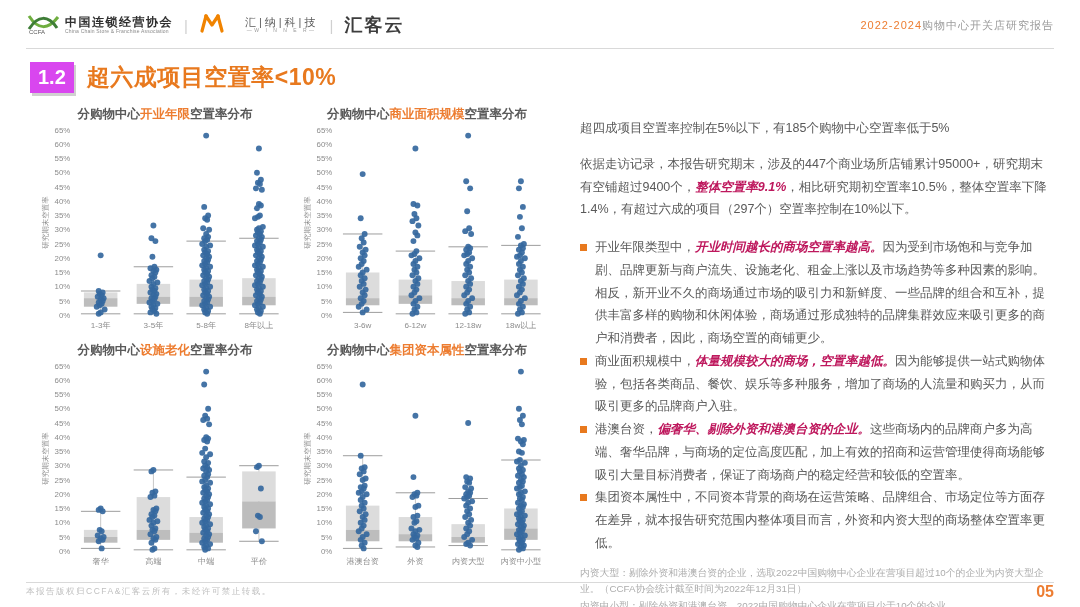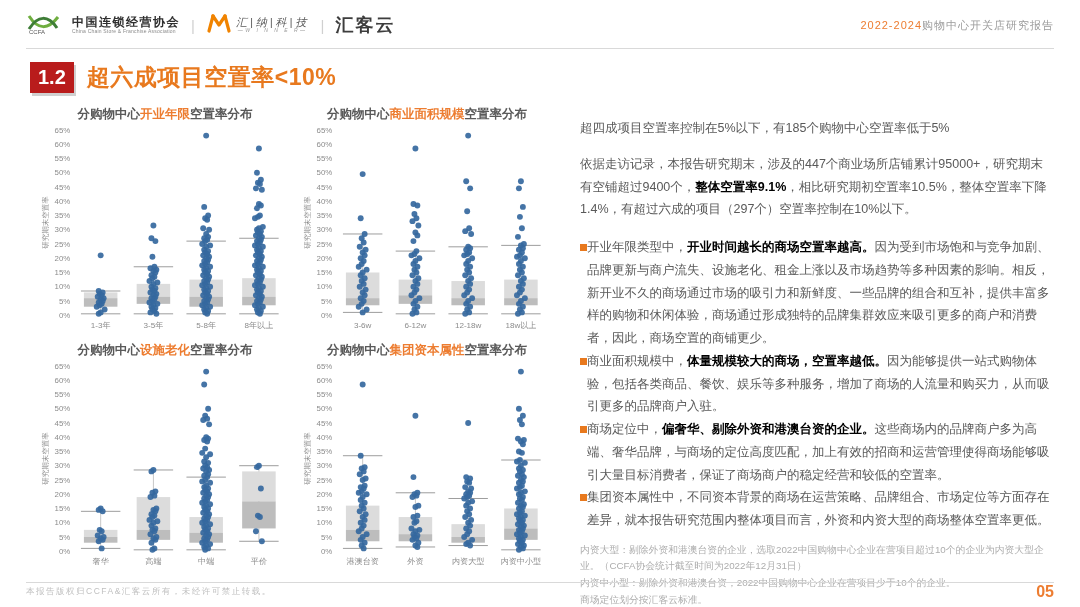--- a/index.html
+++ b/index.html
@@ -2,51 +2,51 @@
 <html><head>
 <meta charset="utf-8">
 <style>
   html,body{margin:0;padding:0;background:#fff;}
   body{width:1080px;height:607px;overflow:hidden;font-family:"Liberation Sans","DejaVu Sans",sans-serif;}
   .page{position:relative;width:1080px;height:607px;background:#fff;}
 
   
   .hdr{display:flex;justify-content:space-between;align-items:center;height:42px;padding:4px 26px 0;}
   .logos{display:flex;align-items:center;gap:9px;}
-  .ccfa{display:flex;align-items:center;gap:12px;}
+  .ccfa{display:flex;align-items:center;gap:5px;}
   .ccfa-text{display:flex;flex-direction:column;line-height:1.1;}
   .ccfa-name{font-size:12px;font-weight:bold;color:#2f2f2f;letter-spacing:1.5px;}
   .ccfa-sub{font-size:5px;color:#8a8a8a;letter-spacing:.2px;}
   .v-div{color:#d0d0d0;font-size:15px;font-weight:200;padding:0 2px;}
-  .winner{display:flex;align-items:center;gap:4px;font-style:italic;}
+  .winner{display:flex;align-items:center;gap:20px;}
   .winner-text{display:flex;flex-direction:column;line-height:1.15;align-items:center;}
   .winner-chars{font-size:11px;color:#5a5a5a;letter-spacing:3px;}
   .winner-sub{font-size:5px;color:#9a9a9a;letter-spacing:2.5px;}
   .hky{font-size:18px;font-weight:bold;color:#3d3d3d;letter-spacing:2px;}
   .report-tag{font-size:11px;color:#9b9b9b;letter-spacing:1px;}
   .report-tag .hl{color:#ed7d31;}
   .hdr-rule{border-bottom:1px solid #d9d9d9;margin:2px 26px 0;}
 
   
   .title-row{display:flex;align-items:center;gap:13px;margin:13px 26px 4px 30px;}
-  .title-num{background:#b91c1c;color:#fff;font-weight:bold;font-size:20px;padding:4px 8px;box-shadow:2px 3px 0 rgba(120,120,120,.35);}
+  .title-num{background:#d946ef;color:#fff;font-weight:bold;font-size:20px;padding:4px 8px;box-shadow:2px 3px 0 rgba(120,120,120,.35);}
   .title-text{color:#e8791e;font-size:23px;font-weight:bold;letter-spacing:.5px;}
 
   
   .main{display:flex;padding:0 26px;gap:22px;}
   .charts{display:grid;grid-template-columns:262px 262px;grid-template-rows:236px 236px;margin-left:8px;}
   .chart-cell{display:flex;flex-direction:column;align-items:center;}
   .chart-title{font-size:12.5px;font-weight:bold;color:#595959;margin:9px 0 0;white-space:nowrap;}
   .chart-title .hl{color:#ed7d31;}
 
   .right{flex:1;padding-top:10px;font-size:12.5px;color:#595959;}
   .lead{margin:12px 0 15px;line-height:1.5;}
   .para{line-height:1.82;margin:0 0 15px;}
-  .hl-b{color:#000000;font-weight:bold;}
-  .bullet{display:flex;gap:0;line-height:1.82;}
+  .hl-b{color:#be185d;font-weight:bold;font-style:italic;}
+  .bullet{display:flex;gap:8px;line-height:1.82;}
   .bullet .sq{flex:0 0 auto;width:7px;height:7px;background:#e8791e;margin-top:8px;}
   .footnotes{margin-top:10px;font-size:9.8px;color:#adadad;line-height:1.7;}
 
   
   .ftr-rule{position:absolute;left:26px;right:26px;bottom:24px;border-top:1px solid #d9d9d9;}
   .ftr{position:absolute;left:26px;right:26px;bottom:6px;display:flex;justify-content:space-between;align-items:center;}
   .copyright{font-size:8.5px;color:#c0c0c0;letter-spacing:1.5px;}
   .page-num{font-size:16px;color:#ed7d31;font-weight:bold;}
 </style>
 </head>
@@ -873,21 +873,21 @@
           <div class="bullet">
             <span class="sq"></span>
             <div><span>开业年限类型中，</span><span class="hl-b">开业时间越长的商场空置率越高。</span><span>因为受到市场饱和与竞争加剧、品牌更新与商户流失、设施老化、租金上涨以及市场趋势等多种因素的影响。相反，新开业不久的商场通过市场的吸引力和新鲜度、一些品牌的组合和互补，提供丰富多样的购物和休闲体验，商场通过形成独特的品牌集群效应来吸引更多的商户和消费者，因此，商场空置的商铺更少。</span></div>
           </div>
           <div class="bullet">
             <span class="sq"></span>
             <div><span>商业面积规模中，</span><span class="hl-b">体量规模较大的商场，空置率越低。</span><span>因为能够提供一站式购物体验，包括各类商品、餐饮、娱乐等多种服务，增加了商场的人流量和购买力，从而吸引更多的品牌商户入驻。</span></div>
           </div>
           <div class="bullet">
             <span class="sq"></span>
-            <div><span>商场定位中，</span><span class="hl-b">偏奢华、剔除外资和港澳台资的企业。</span><span>这些商场内的品牌商户多为高端、奢华品牌，与商场的定位高度匹配，加上有效的招商和运营管理使得商场能够吸引大量目标消费者，保证了商场商户的稳定经营和较低的空置率。</span></div>
+            <div><span>港澳台资，</span><span class="hl-b">偏奢华、剔除外资和港澳台资的企业。</span><span>这些商场内的品牌商户多为高端、奢华品牌，与商场的定位高度匹配，加上有效的招商和运营管理使得商场能够吸引大量目标消费者，保证了商场商户的稳定经营和较低的空置率。</span></div>
           </div>
           <div class="bullet">
             <span class="sq"></span>
             <div><span>集团资本属性中，不同资本背景的商场在运营策略、品牌组合、市场定位等方面存在差异，就本报告研究范围内整体项目而言，外资和内资大型的商场整体空置率更低。</span></div>
           </div>
         </div>
       <div class="footnotes">
           <div>内资大型：剔除外资和港澳台资的企业，选取2022中国购物中心企业在营项目超过10个的企业为内资大型企业。（CCFA协会统计截至时间为2022年12月31日）</div>
           <div>内资中小型：剔除外资和港澳台资，2022中国购物中心企业在营项目少于10个的企业。</div>
           <div>商场定位划分按汇客云标准。</div>

